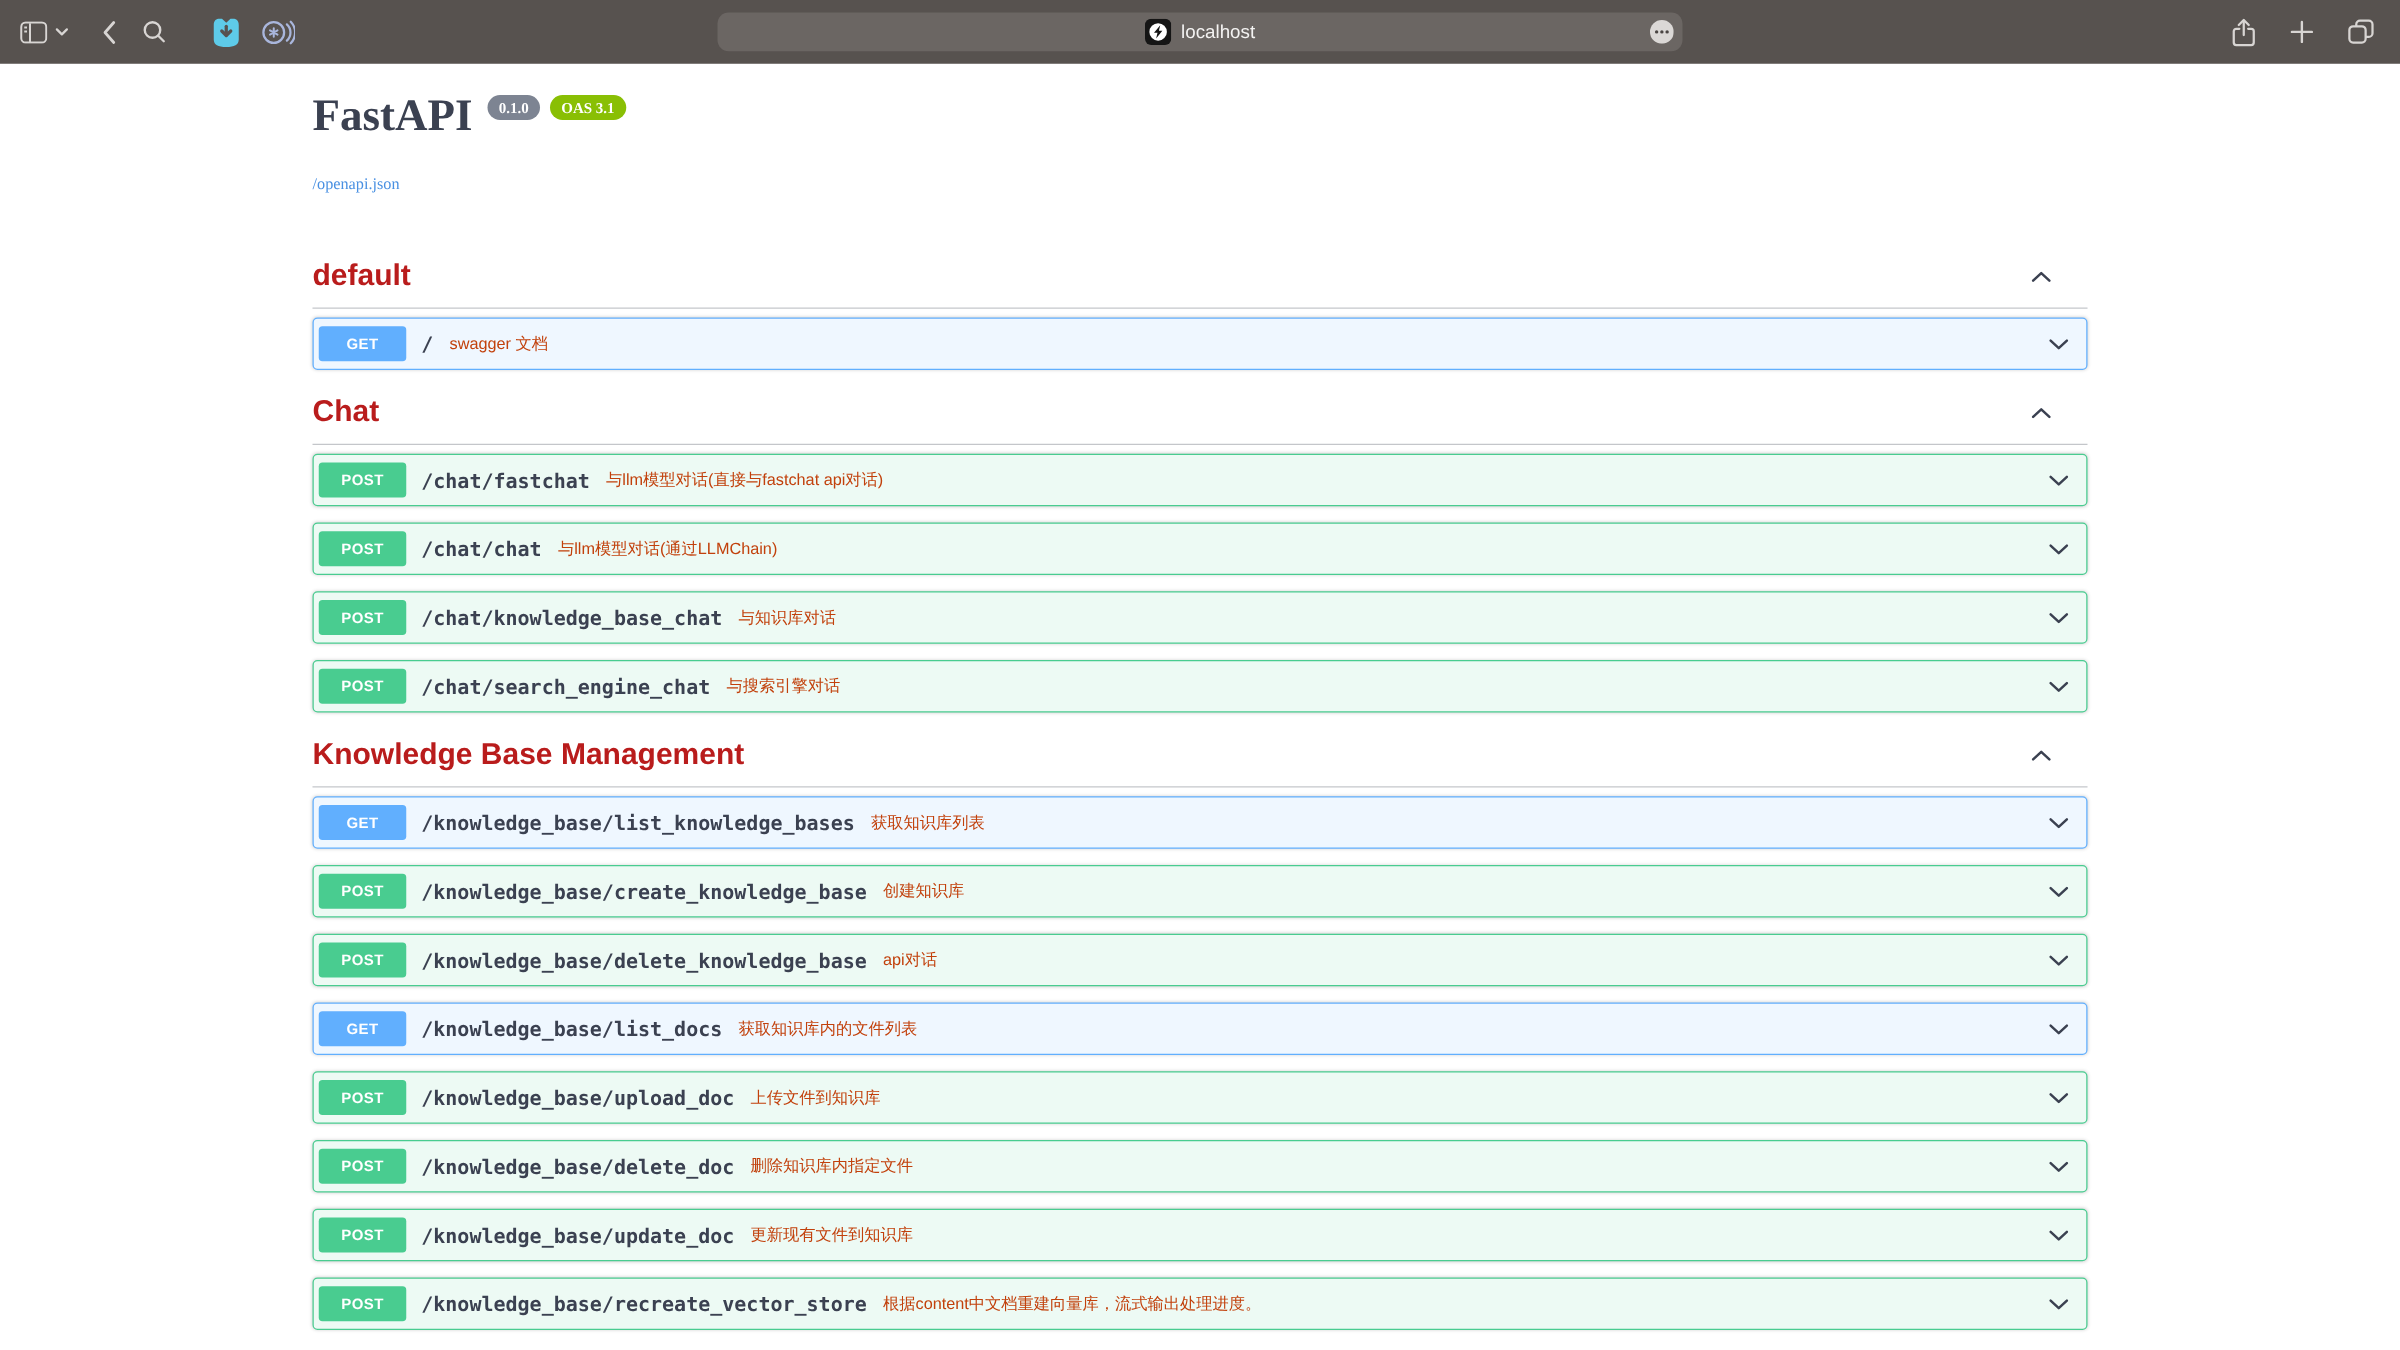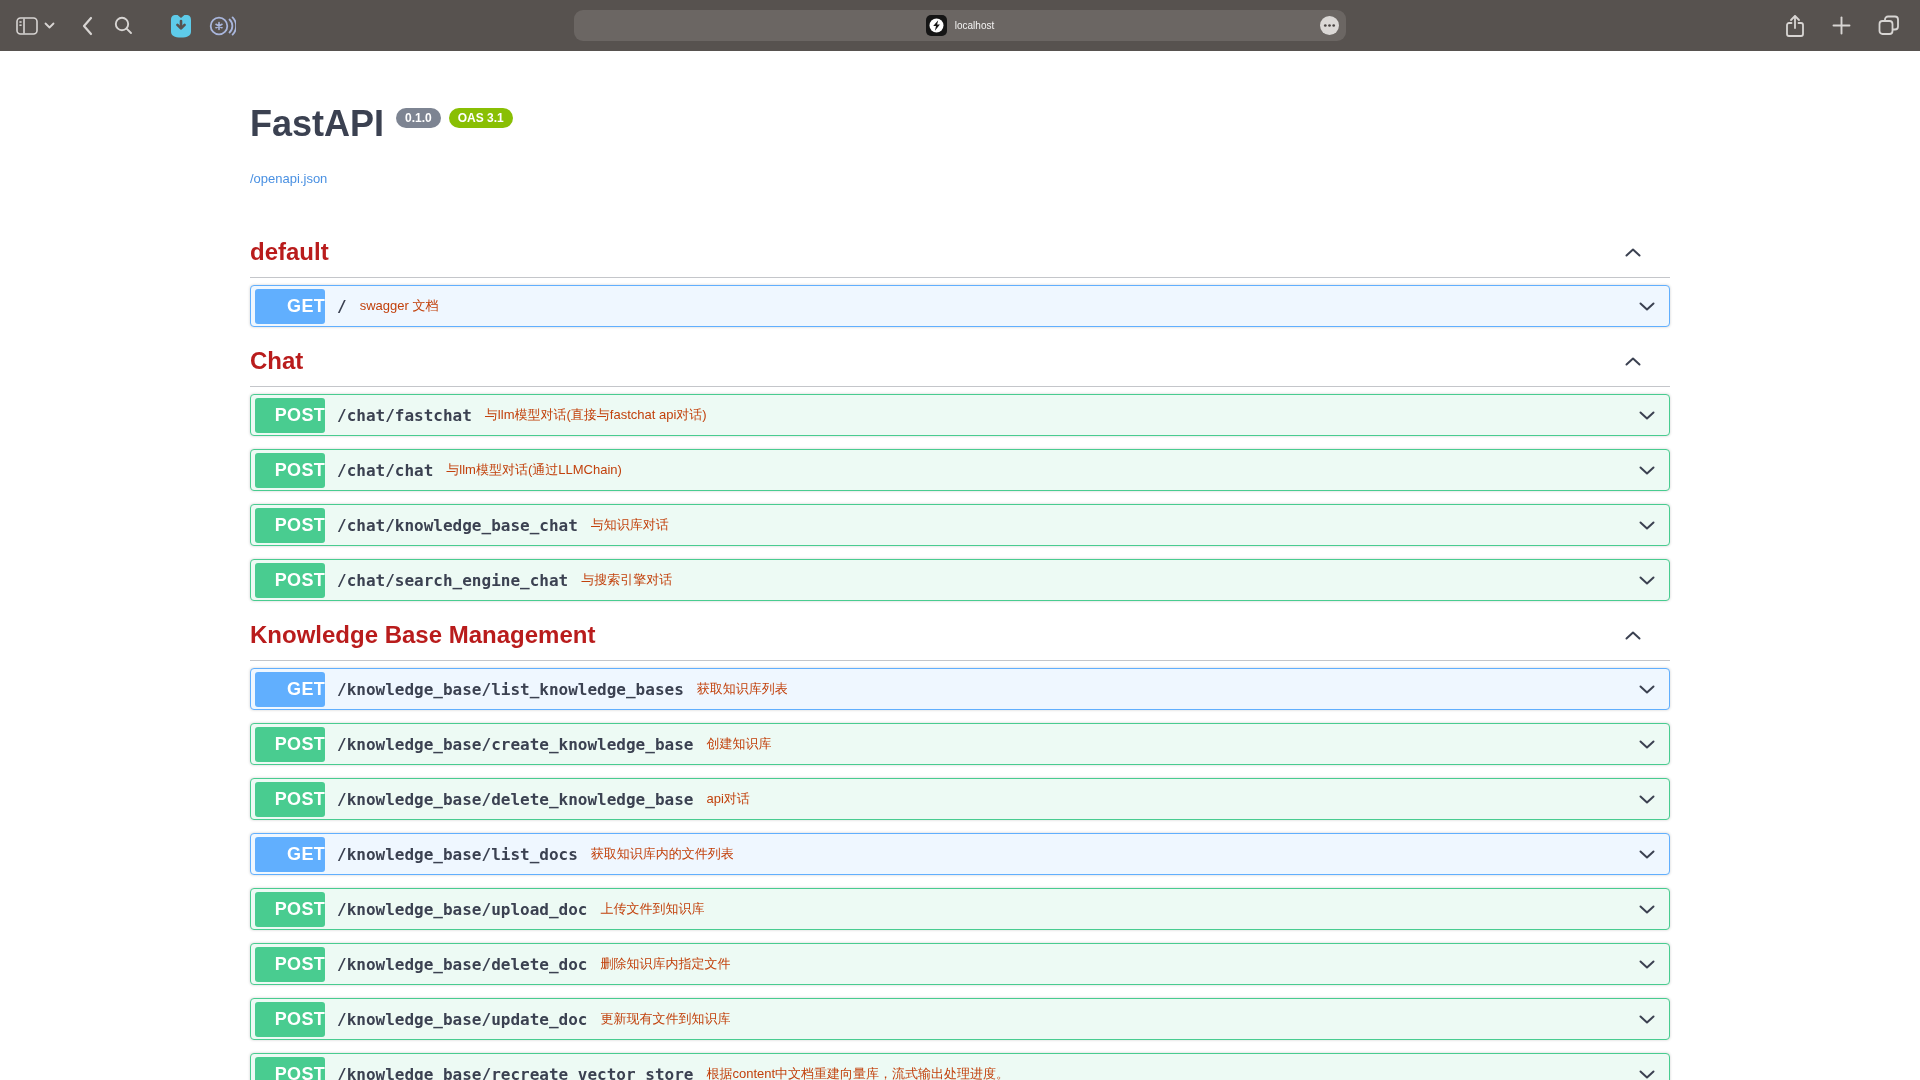--- a/index.html
+++ b/index.html
@@ -12,51 +12,51 @@
   .tb-btn { background: none; border: none; display: flex; align-items: center; cursor: default; padding: 4px; }
   .sidebar-cluster { margin-right: 8px; }
   .back-btn { margin-left: 10px; }
   .search-btn { margin-left: 13px; }
   .ext1-btn { margin-left: 28px; }
   .ext2-btn { margin-left: 8px; }
 
   .url-field { position: absolute; left: 50%; top: 10px; transform: translateX(-50%);
     width: 772px; height: 31px; background: #6b6663; border-radius: 9px;
     display: flex; align-items: center; justify-content: center; }
-  .url-text { color: #f4f3f2; font-size: 10px; margin-left: 8px; }
+  .url-text { color: #f4f3f2; font-size: 15px; margin-left: 8px; }
   .ellipsis-btn { position: absolute; right: 7px; top: 6px; background: none; border: none; padding: 0; }
 
   .tb-right { position: absolute; right: 16px; top: 0; height: 100%; display: flex; align-items: center; gap: 19px; }
 
   
   .page { width: 100%; height: 1029px; background: #ffffff; }
   .wrapper { width: 1420px; margin: 0 auto; }
-  .info { padding-top: 52px; }
+  .info { padding-top: 20px; font-family: Liberation Serif, serif; }
   .api-title { display: flex; align-items: flex-start; font-size: 36px; font-weight: 700; color: #3b4151; line-height: 42px; }
   .pill { display: inline-block; font-size: 12px; font-weight: 700; color: #ffffff;
     padding: 3px 9px; border-radius: 14px; line-height: 14px; position: relative; top: 5px; }
   .version-pill { background: #7d8492; margin-left: 12px; }
   .oas-pill { background: #89bf04; margin-left: 8px; }
   .spec-link { display: inline-block; margin-top: 26px; font-size: 13px; color: #4990e2; text-decoration: none; }
 
   .sections { margin-top: 44px; }
   .api-section { }
   .api-section:first-child { margin-top: 0; }
   .section-header { display: flex; align-items: center; justify-content: space-between;
     padding: 6px 29px 10px 0; border-bottom: 1px solid rgba(59,65,81,.3); cursor: pointer; }
   .section-title { font-size: 24px; font-weight: 700; color: #b91c1c; line-height: 30px; }
   .section-endpoints { padding-top: 7px; }
 
   .opblock { display: flex; align-items: center; height: 42px; margin-bottom: 13px;
     border-radius: 4px; border: 1px solid; padding: 0 14px 0 4px;
     box-shadow: 0 0 3px rgba(0,0,0,.19); cursor: pointer; }
   .opblock.get  { background: rgb(239,247,255); border-color: #61affe; }
   .opblock.post { background: rgb(237,250,244); border-color: #49cc90; }
-  .method-badge { min-width: 70px; text-align: right; padding: 7px 0; border-radius: 3px;
-    font-size: 18px; font-weight: 700; color: #ffffff; letter-spacing: .3px; }
+  .method-badge { min-width: 70px; text-align: center; padding: 7px 0; border-radius: 3px;
+    font-size: 12px; font-weight: 700; color: #ffffff; letter-spacing: .3px; }
   .opblock.get  .method-badge { background: #61affe; }
   .opblock.post .method-badge { background: #49cc90; }
   .endpoint-path { margin-left: 12px; font-family: "DejaVu Sans Mono", monospace;
     font-size: 16px; font-weight: 700; color: #3b4151; }
   .endpoint-summary { margin-left: 13px; font-size: 13px; color: #c2410c; }
   .row-chevron { margin-left: auto; display: flex; align-items: center; }
 </style>
 </head>
 <body>
 

